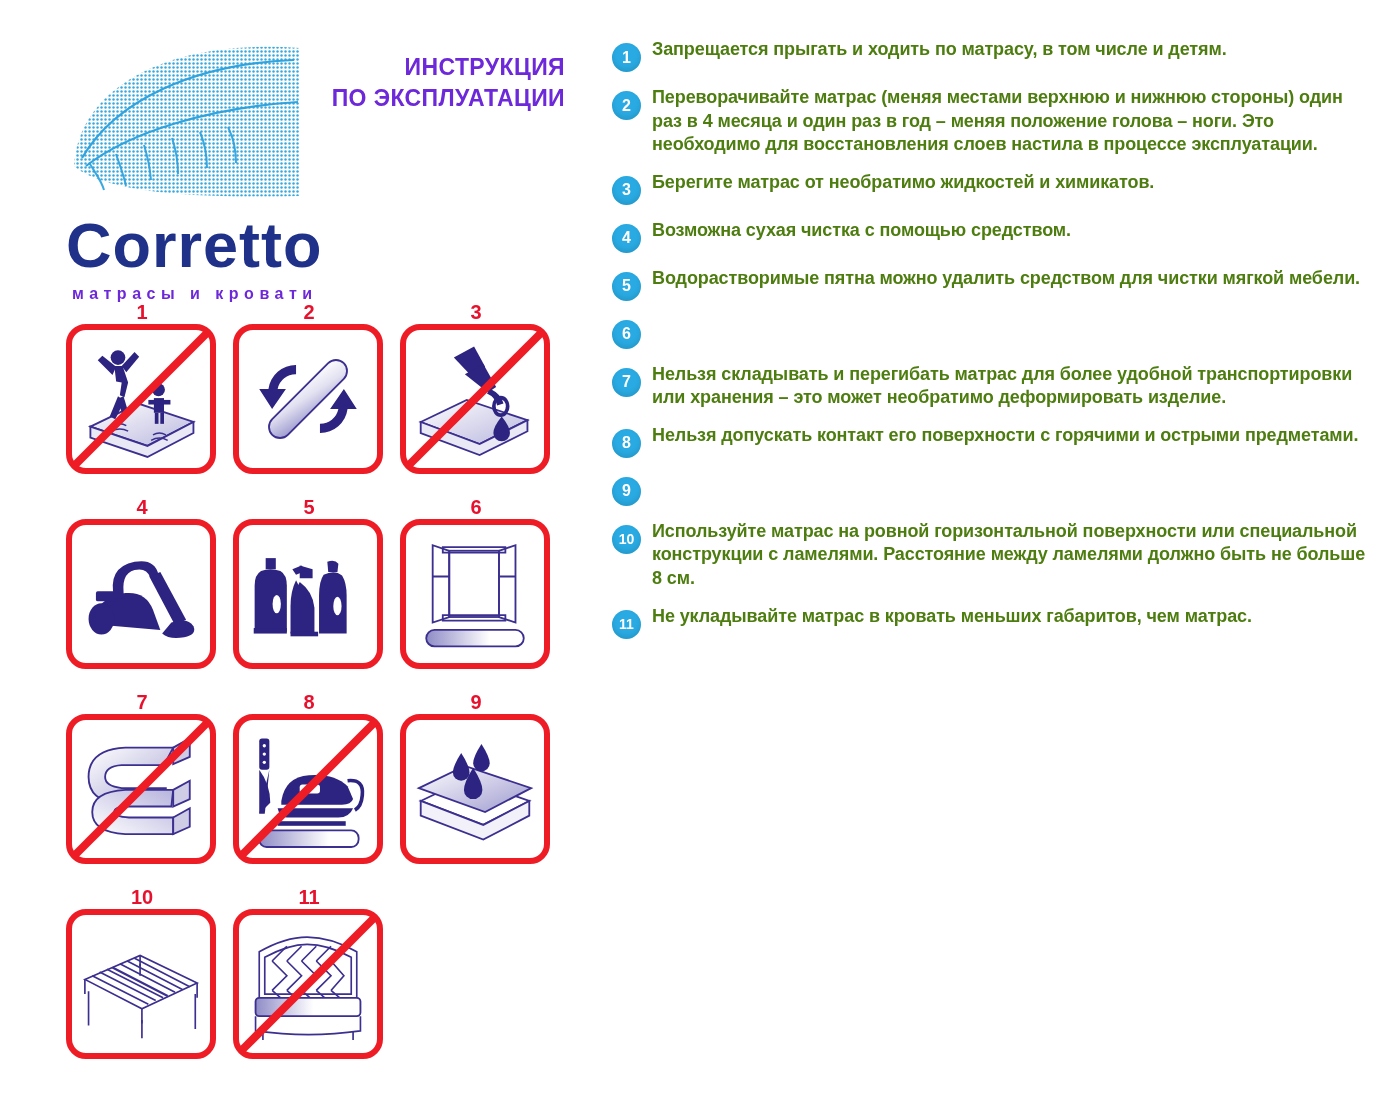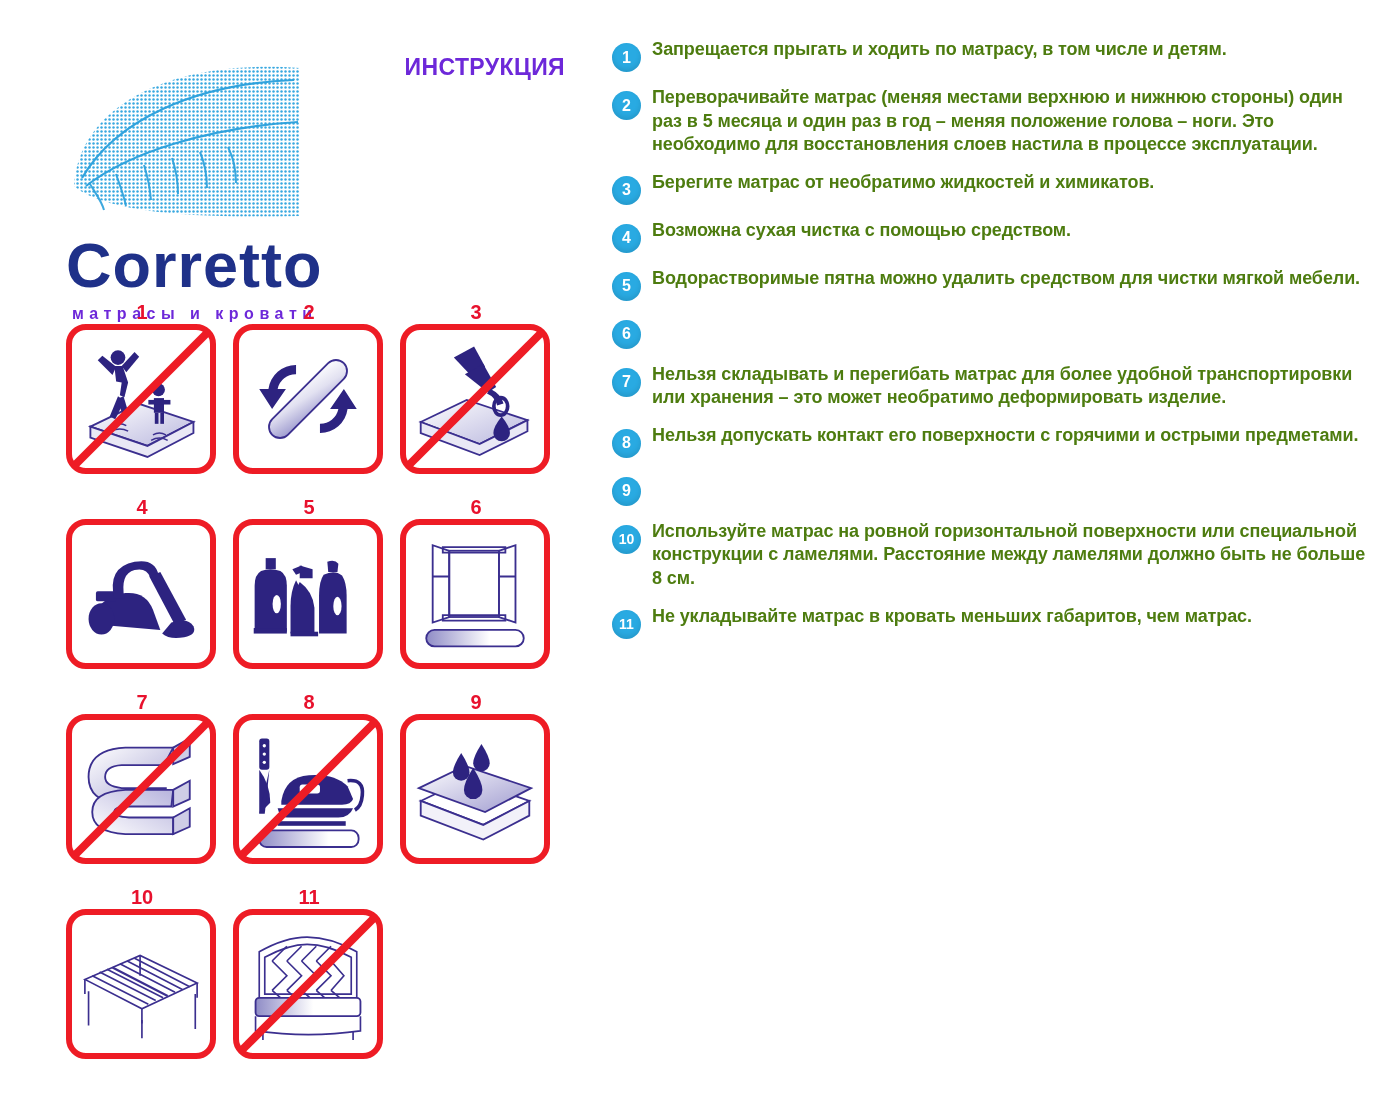--- a/index.html
+++ b/index.html
@@ -6,21 +6,21 @@
   body{
     width:1400px;height:1120px;
     font-family:"Liberation Sans","DejaVu Sans",sans-serif;
     overflow:hidden;position:relative;
   }
   .page{position:relative;width:1400px;height:1120px;background:#fff;}
 
   
   .left{position:absolute;left:0;top:0;width:600px;height:1120px;}
 
-  .logo-block{position:absolute;left:60px;top:56px;width:370px;height:250px;}
+  .logo-block{position:absolute;left:60px;top:36px;width:370px;height:250px;}
   .eye{
     position:absolute;left:8px;top:10px;width:240px;height:165px;
     overflow:hidden;
   }
   .eye svg{display:block;}
 
   .logo-word{
     position:absolute;left:6px;top:178px;
     font-size:63px;font-weight:bold;color:#1f3189;
     letter-spacing:1px;line-height:1;
@@ -119,20 +119,21 @@
           </g>
         </svg>
       </div>
 
       <div class="logo-word">Corretto</div>
       <div class="logo-sub">матрасы и кровати</div>
     </div>
 
     <div class="head-title">
       <div>ИНСТРУКЦИЯ</div>
+      <div>ПО ЭКСПЛУАТАЦИИ</div>
     </div>
 
     <div class="grid">
 
       <div class="grid-row">
 
         <div class="cell c0">
           <div class="cell-num">1</div>
           <div class="icon-box">
             <svg viewBox="0 0 150 150">
@@ -458,21 +459,21 @@
 
   <div class="right">
 
     <div class="rule">
       <div class="badge">1</div>
       <div class="rule-text">Запрещается прыгать и ходить по матрасу, в том числе и детям.</div>
     </div>
 
     <div class="rule">
       <div class="badge">2</div>
-      <div class="rule-text">Переворачивайте матрас (меняя местами верхнюю и нижнюю стороны) один раз в 5 месяца и один раз в год – меняя положение голова – ноги. Это необходимо для восстановления слоев настила в процессе эксплуатации.</div>
+      <div class="rule-text">Переворачивайте матрас (меняя местами верхнюю и нижнюю стороны) один раз в 4 месяца и один раз в год – меняя положение голова – ноги. Это необходимо для восстановления слоев настила в процессе эксплуатации.</div>
     </div>
 
     <div class="rule">
       <div class="badge">3</div>
       <div class="rule-text">Берегите матрас от необратимо жидкостей и химикатов.</div>
     </div>
 
     <div class="rule">
       <div class="badge">4</div>
       <div class="rule-text">Возможна сухая чистка с помощью средством.</div>

